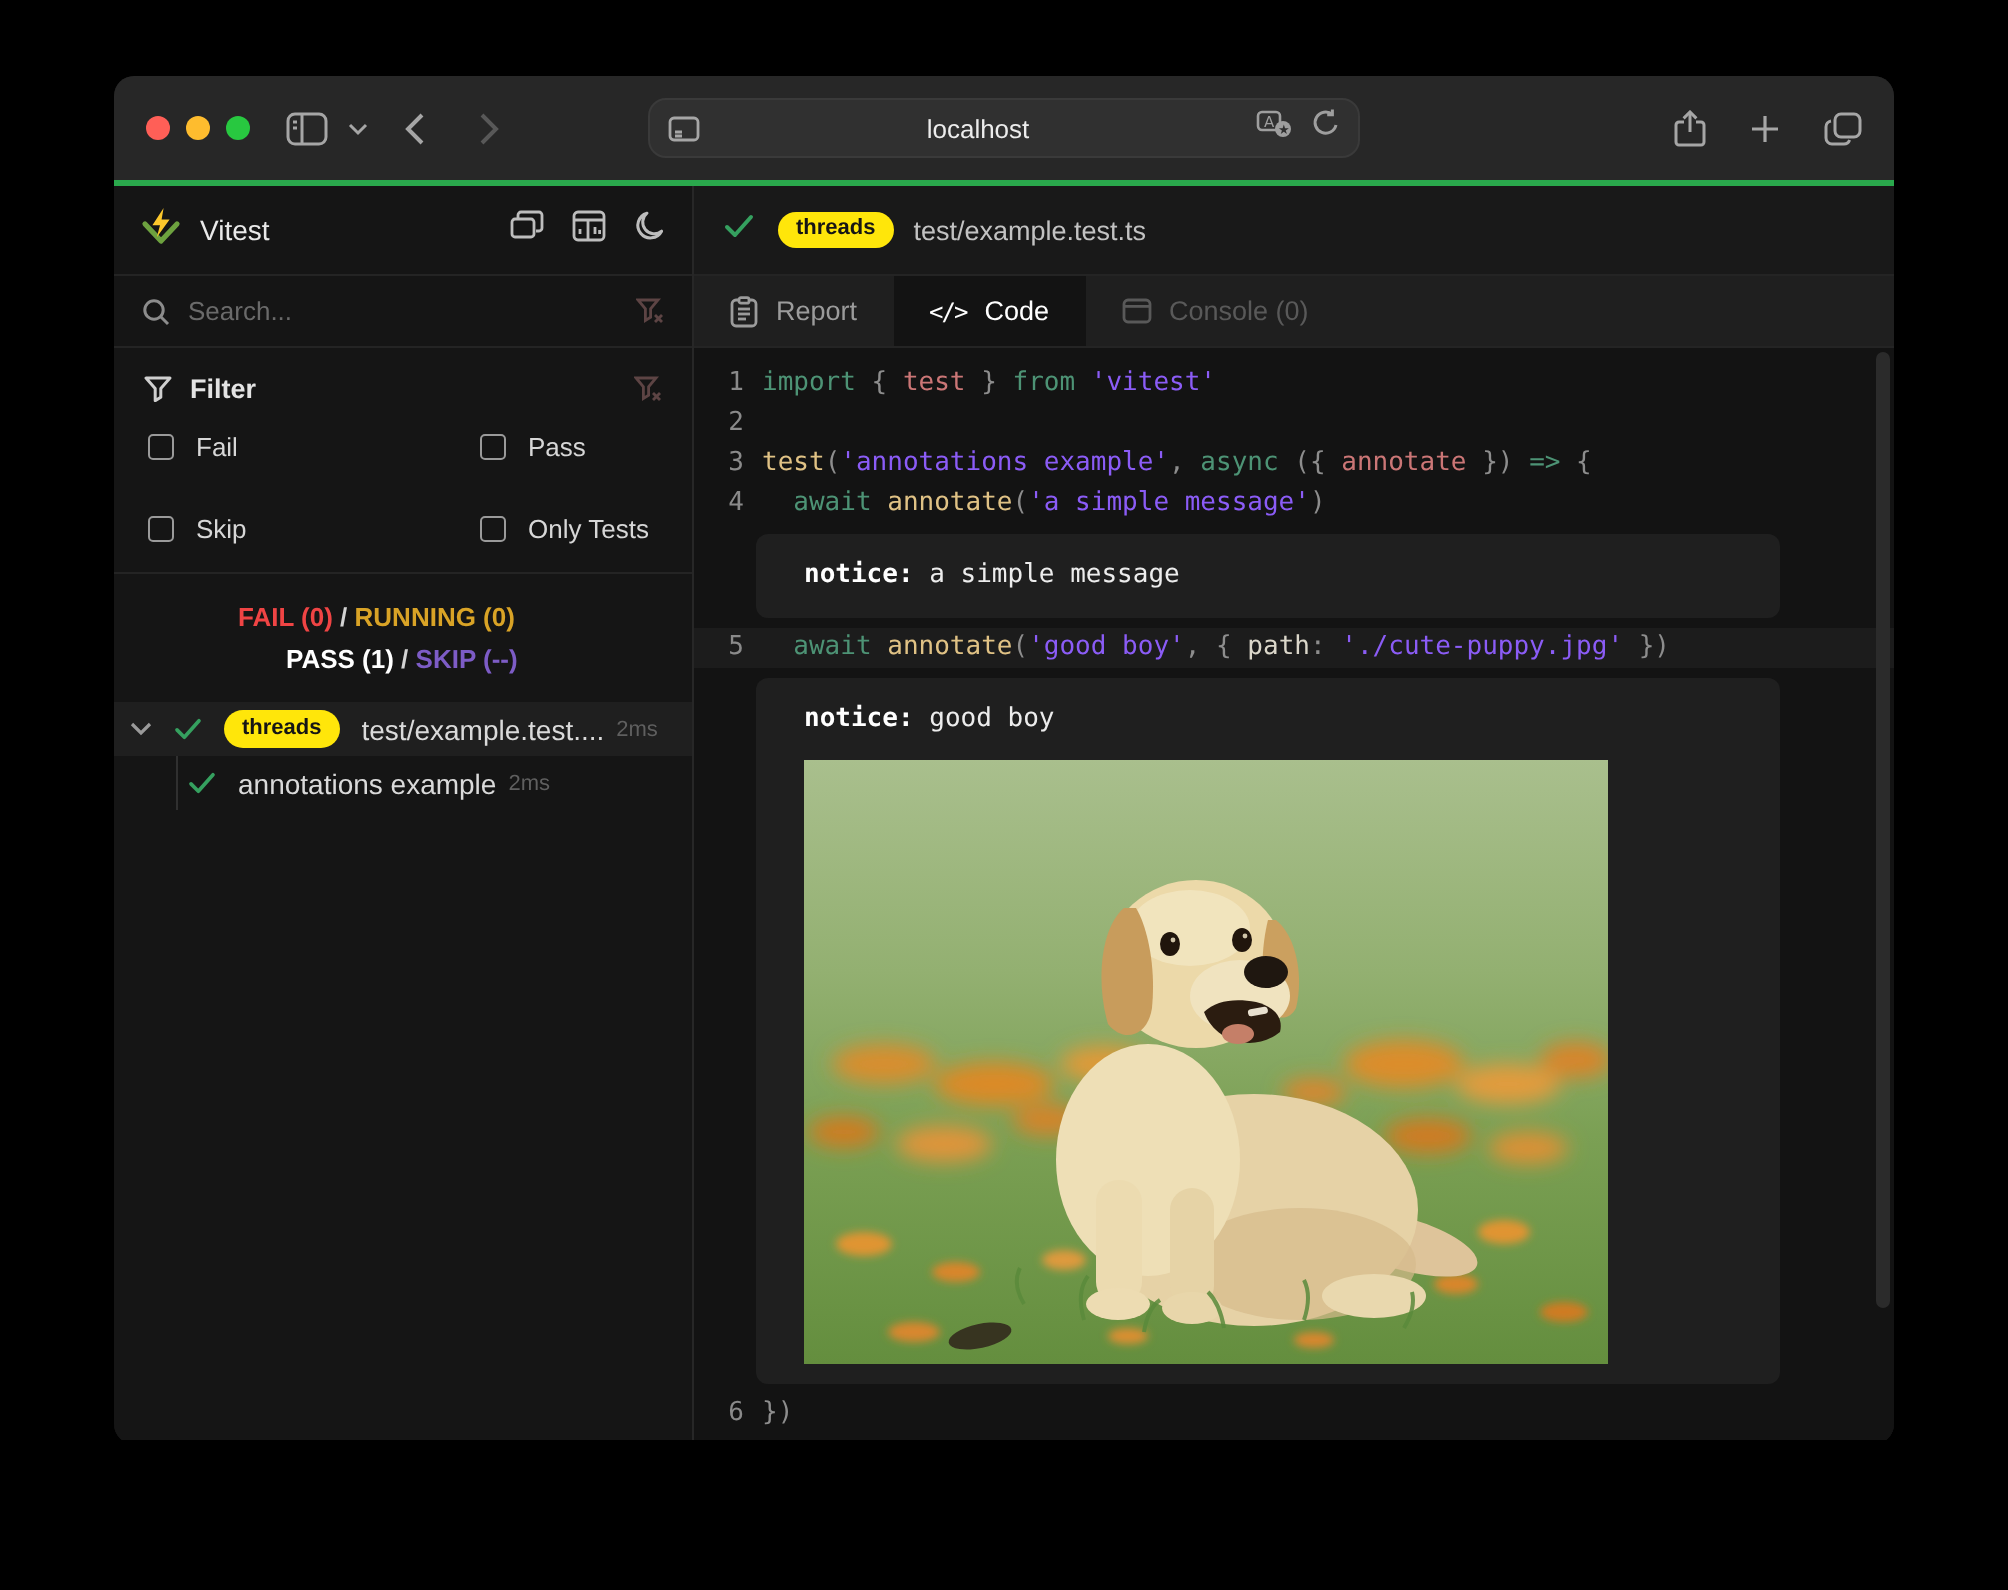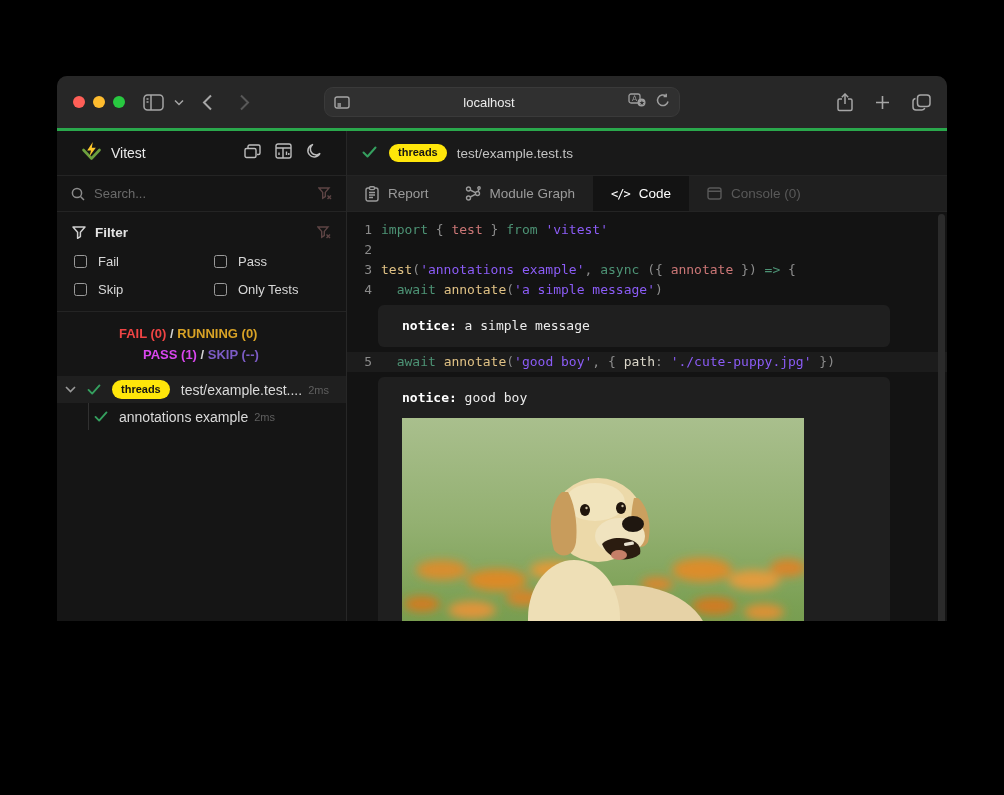--- a/index.html
+++ b/index.html
@@ -1,18 +1,18 @@
 <!DOCTYPE html>
 <html><head>
 <meta charset="utf-8">
 <style>
   * { margin:0; padding:0; box-sizing:border-box; }
   html,body { background:#000; }
   body { font-family:"Liberation Sans", sans-serif; }
-  .stage { position:relative; width:1004px; height:583px; background:#000; overflow:hidden;margin-top:38px; }
+  .stage { position:relative; width:1004px; height:720px; background:#000; overflow:hidden; }
 
   .window { position:absolute; left:57px; top:38px; width:890px; height:684px;
             border-radius:10px; overflow:hidden; background:#131313;
             display:flex; flex-direction:column; }
 
   
   .titlebar { position:relative; height:52px; flex:0 0 52px; background:#272727;
               display:flex; align-items:center; padding:0 16px; }
   .traffic { display:flex; gap:8px; margin-right:18px; }
   .light { width:12px; height:12px; border-radius:50%; }
@@ -30,38 +30,38 @@
 
   .accent-line { height:3px; flex:0 0 3px; }
 
   
   .app { flex:1; display:flex; min-height:0; background:#141414; }
 
   
   .sidebar { width:290px; flex:0 0 290px; border-right:1px solid #272727;
              display:flex; flex-direction:column; background:#151515; }
   .sb-header { height:45px; flex:0 0 45px; border-bottom:1px solid #242424;
-               display:flex; align-items:center; padding:0 24px; }
+               display:flex; align-items:center; padding:0 13px; }
   .sb-title { font-size:14px; color:#e9e9e9; margin-left:9px; }
   .sb-header-icons { margin-left:auto; display:flex; align-items:center; gap:14px; color:#bdbdbd; }
   .sb-search { height:36px; flex:0 0 36px; border-bottom:1px solid #242424;
                display:flex; align-items:center; padding:0 14px; gap:9px; }
   .sb-search input { flex:1; background:transparent; border:none; outline:none;
                      color:#84cc16; font-size:13px; font-family:"Liberation Sans",sans-serif; }
   .sb-search input::placeholder { color:#6a6a6a; }
   .sb-filter { padding:13px 15px 14px; border-bottom:1px solid #242424; }
   .filter-head { display:flex; align-items:center; gap:9px; color:#e3e3e3; }
   .filter-title { font-size:13.5px; font-weight:700; }
-  .filter-grid { display:grid; grid-template-columns:140px 1fr; row-gap:13px; margin-top:14px; padding-left:2px; }
+  .filter-grid { display:grid; grid-template-columns:140px 1fr; row-gap:13px; margin-top:14px; padding-left:2px;gap:26px; }
   .chk-row { display:flex; align-items:center; gap:11px; cursor:default; }
   .chk-box { width:13px; height:13px; border:1.4px solid #9a9a9a; border-radius:2.5px; background:transparent; }
   .chk-label { font-size:13px; color:#d7d7d7; }
   .icon-dim-red { color:#5d4444; }
   .sb-summary { padding:11px 0 6px 62px; font-size:13px; font-weight:700; line-height:21px; white-space:nowrap; }
-  .sum-fail{ color:#ef4444; } .sum-running{ color:#d9a326; } .sum-pass{ color:#d946ef;padding-left:24px; }
+  .sum-fail{ color:#ef4444; } .sum-running{ color:#d9a326; } .sum-pass{ color:#ffffff;padding-left:24px; }
   .sum-skip{ color:#7d5cc6; } .sum-plain{ color:#d3d3d3; }
   .sb-tree { margin-top:5px; }
   .tree-row { height:27px; display:flex; align-items:center; padding:0 10px 0 8px; position:relative; }
   .tree-row.selected { background:#1f1f1f; }
   .tree-row .t-label { font-size:14px; color:#dadada; margin-left:11px; overflow:hidden;
                        text-overflow:clip; white-space:nowrap; flex:0 1 auto; }
   .tree-row .t-dur { font-size:11px; color:#5f5f5f; margin-left:6px; }
   .tree-row .guide { position:absolute; left:31px; top:0; bottom:0; width:1px; background:#303030; }
   .badge { background:#ffe60a; color:#151515; font-size:11px; font-weight:600;
            border-radius:999px; padding:2.5px 9px; line-height:1.2; margin-left:11px; white-space:nowrap; }
@@ -321,32 +321,20 @@
               <span style="display: flex;">
                 <svg width="14" height="16" viewBox="0 0 14 16" fill="none" stroke="currentColor" stroke-width="1.4">
                   <rect x="1" y="2" width="12" height="13" rx="2"></rect>
                   <rect x="4.5" y="0.8" width="5" height="2.8" rx="1" fill="#1f1f1f"></rect>
                   <line x1="4" y1="6.5" x2="10" y2="6.5"></line>
                   <line x1="4" y1="9" x2="10" y2="9"></line>
                   <line x1="4" y1="11.5" x2="8" y2="11.5"></line>
                 </svg>
               </span>
               <span>Report</span>
-            </div>
-            <div class="tab">
-              <span style="display: flex;">
-                <svg width="16" height="15" viewBox="0 0 16 15" fill="none" stroke="currentColor" stroke-width="1.4">
-                  <circle cx="3.5" cy="3" r="2"></circle>
-                  <circle cx="3.5" cy="12" r="2"></circle>
-                  <circle cx="12.5" cy="7.5" r="2"></circle>
-                  <circle cx="14" cy="2" r="1.2"></circle>
-                  <path d="M5.2 4 L10.8 6.8 M5.2 11 L10.8 8.2 M13.2 5.8 L13.8 3.2"></path>
-                </svg>
-              </span>
-              <span>Module Graph</span>
             </div>
             <div class="tab active">
               <span class="code-glyph" style="display: flex;">&lt;/&gt;</span>
               <span>Code</span>
             </div>
             <div class="tab dim">
               <span style="display: flex;">
                 <svg width="15" height="13" viewBox="0 0 15 13" fill="none" stroke="currentColor" stroke-width="1.4">
                   <rect x="1" y="1" width="13" height="11" rx="2"></rect>
                   <line x1="1" y1="4.2" x2="14" y2="4.2"></line>

